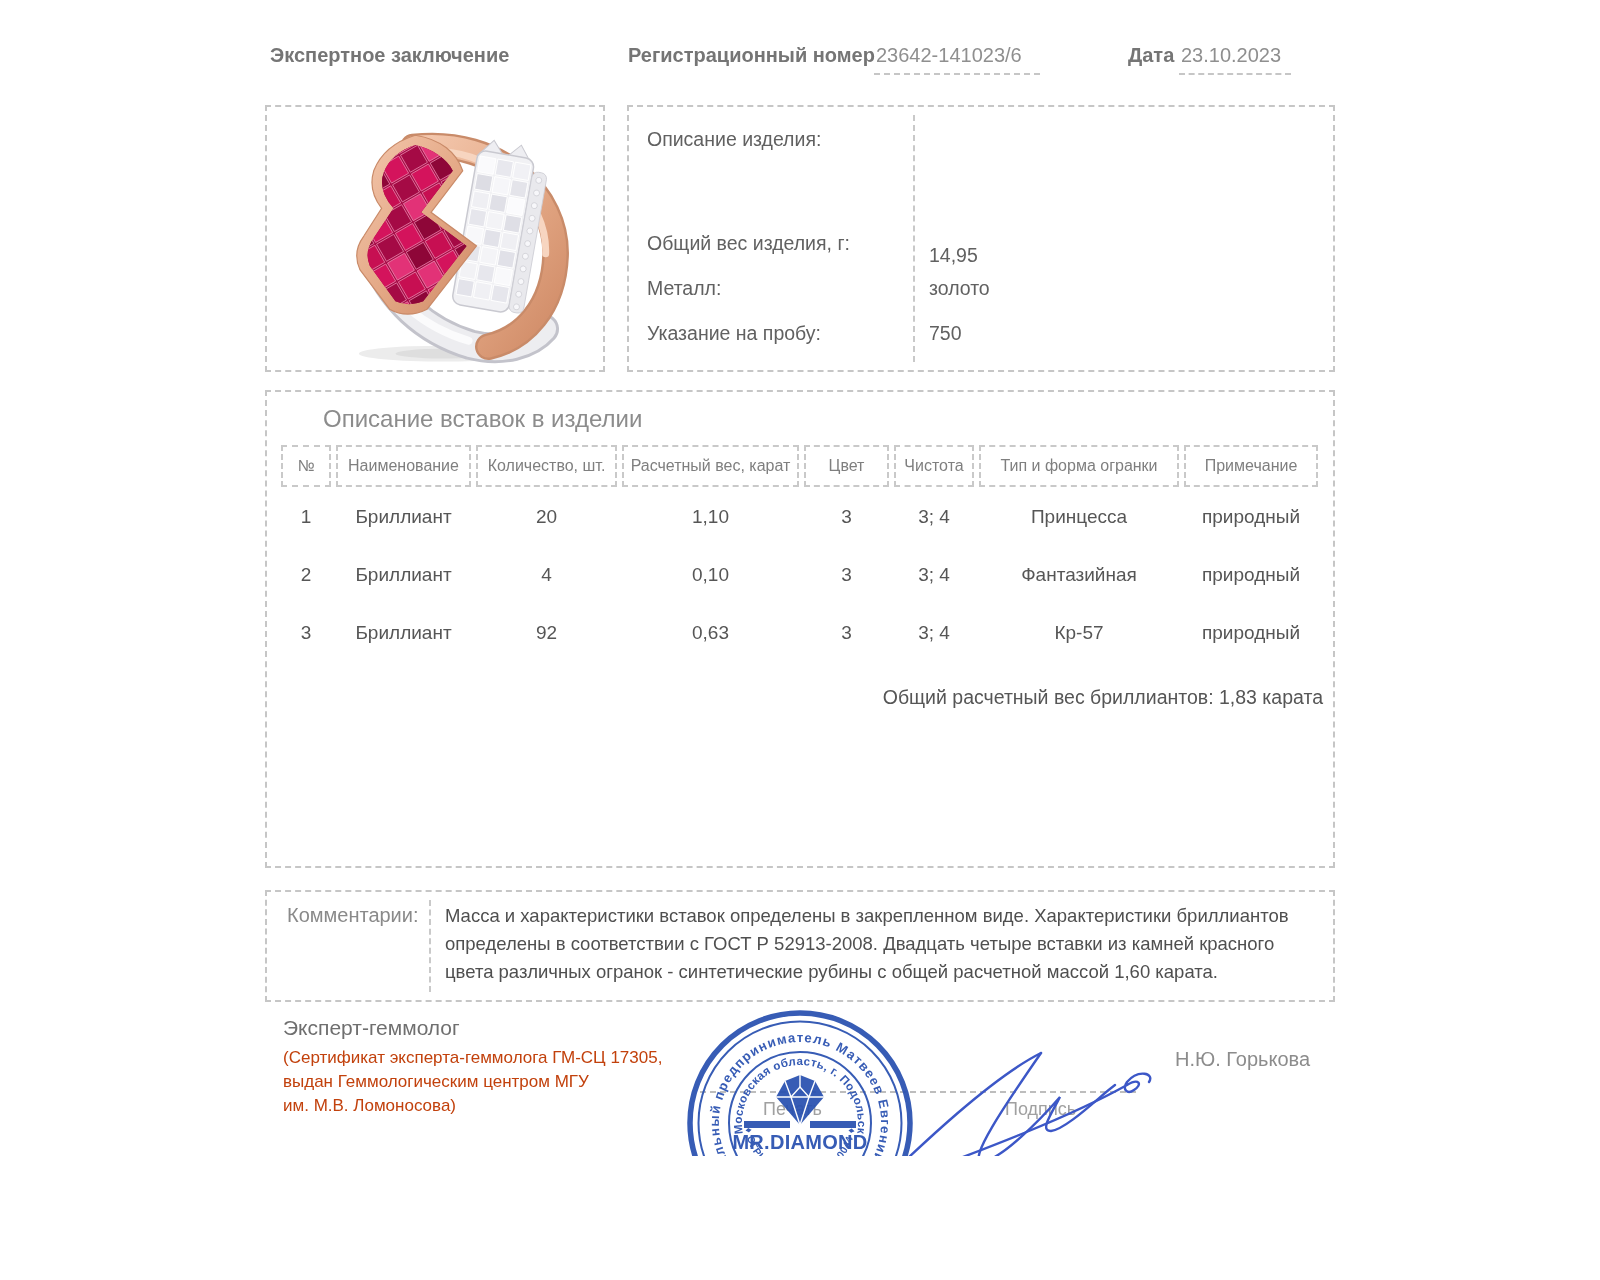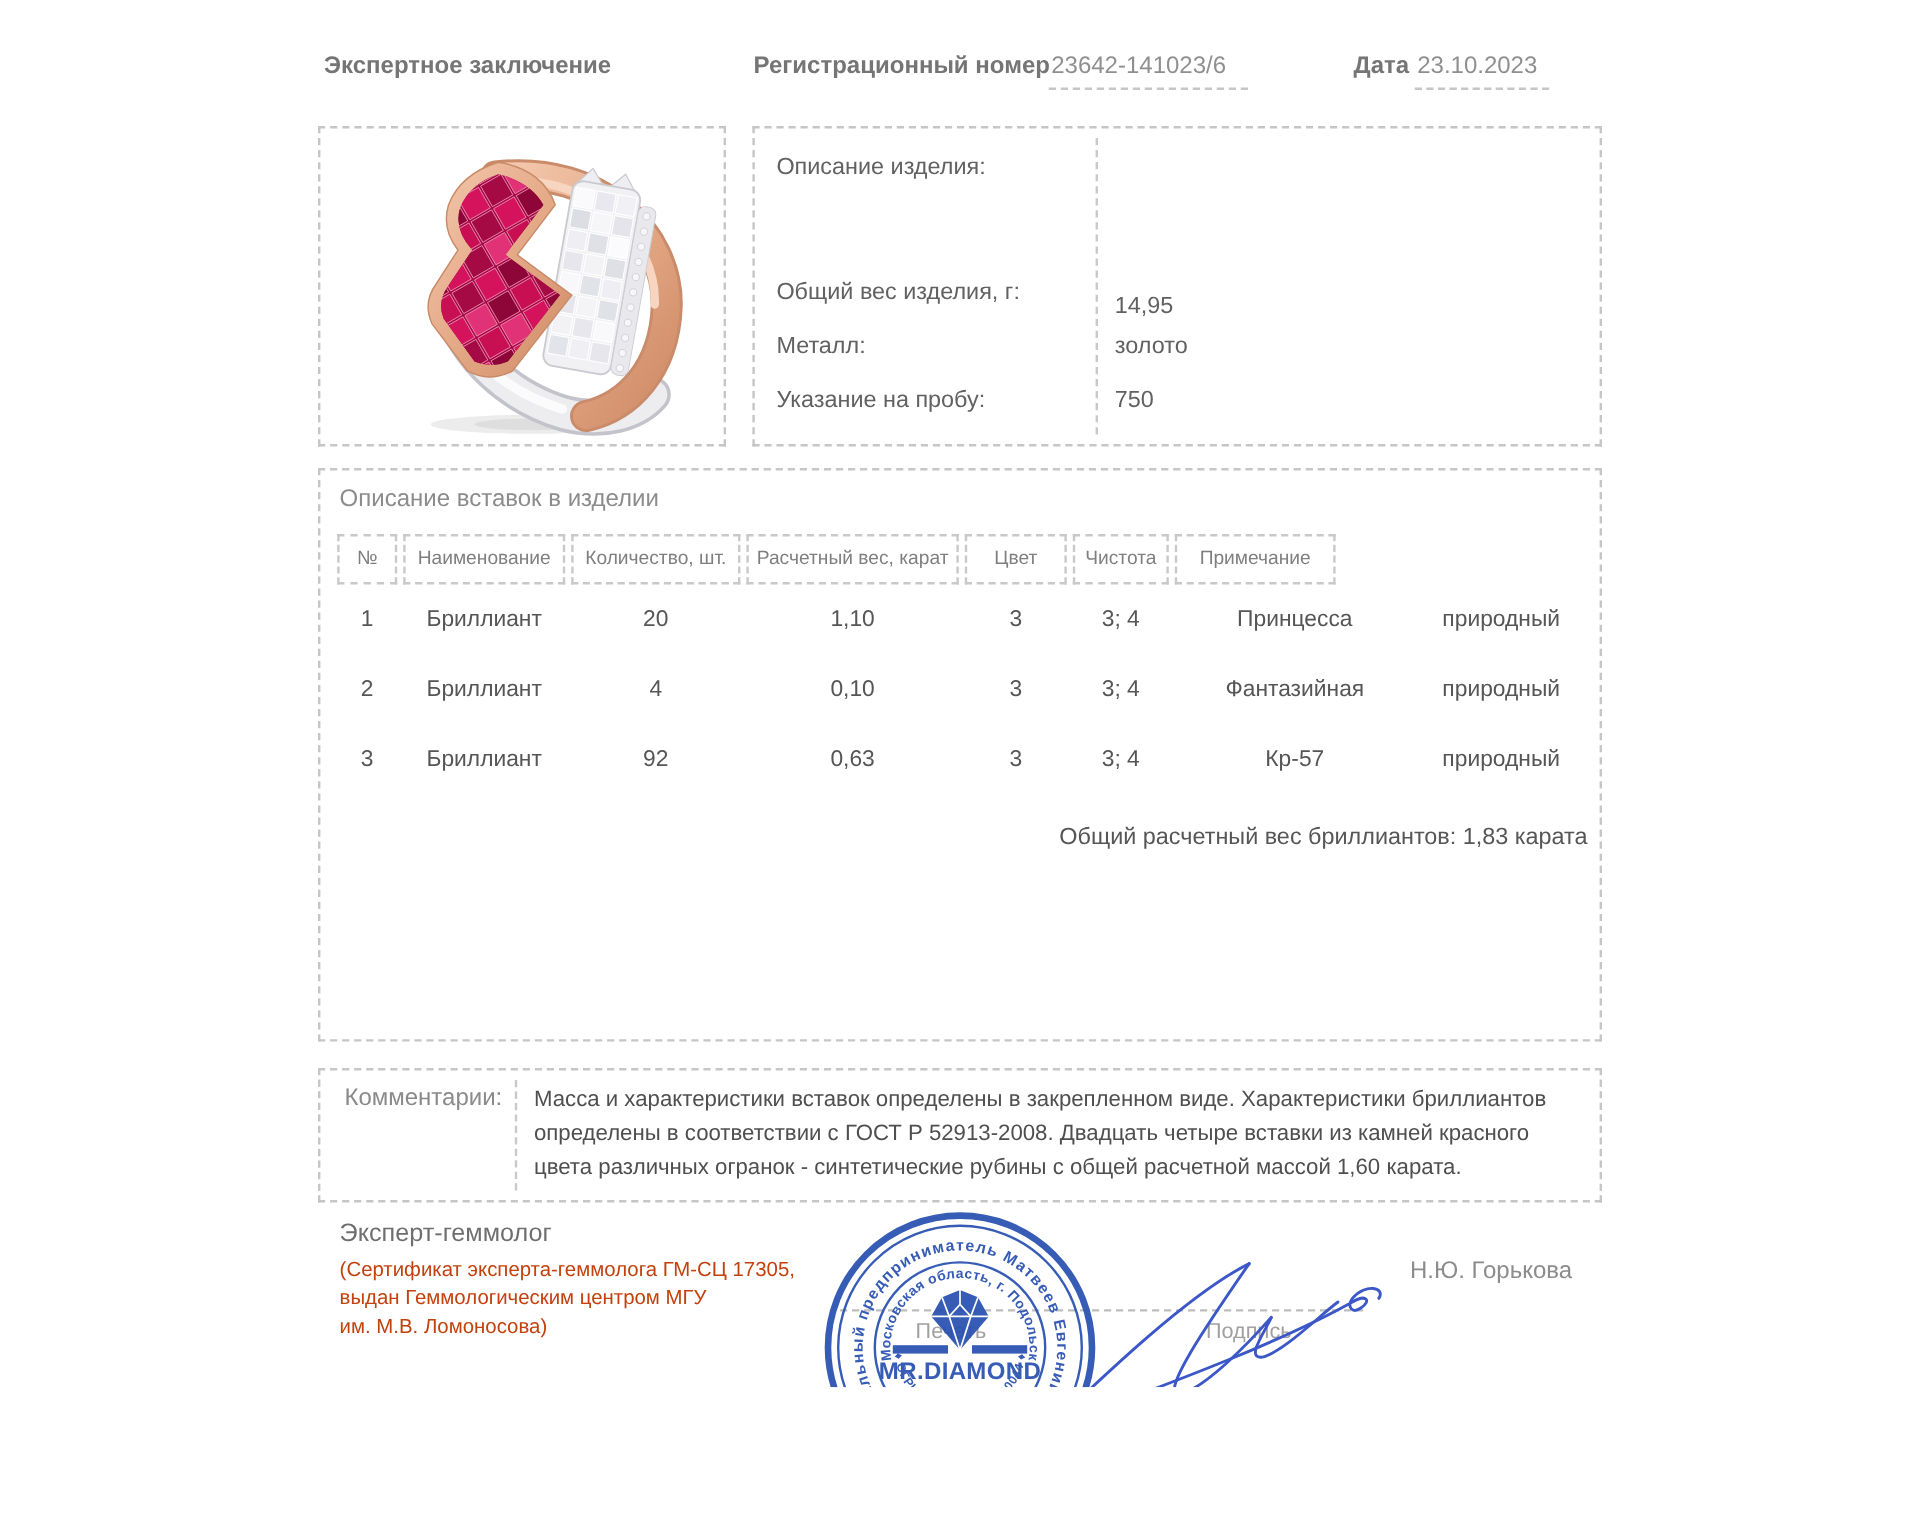--- a/index.html
+++ b/index.html
@@ -11,21 +11,21 @@
   
   .hdr-bold{font-size:20px;font-weight:bold;color:#757575;white-space:nowrap;}
   .hdr-val{font-size:20px;color:#8f8f8f;white-space:nowrap;
            border-bottom:2px dashed #c6c6c6;padding:0 18px 6px 2px;}
   
   .dbox{border:2px dashed #c6c6c6;background:#fff;}
   .vdiv{border-left:2px dashed #c9c9c9;}
   
   .p-label,.p-value{font-size:19.5px;color:#616161;line-height:28px;}
   
-  .sec-title{font-size:20px;color:#8c8c8c;}
+  .sec-title{font-size:24px;color:#8c8c8c;margin-left:40px;}
   .thead{display:flex;gap:5px;}
   .th{border:2px dashed #c9c9c9;box-sizing:border-box;height:42px;
       display:flex;align-items:center;justify-content:center;
       font-size:16px;color:#7f7f7f;text-align:center;}
   .trow{display:flex;gap:5px;align-items:center;height:58px;}
   .td{box-sizing:border-box;text-align:center;font-size:19px;color:#565656;}
   .c0{width:50px;} .c1{width:135px;} .c2{width:141px;} .c3{width:177px;}
   .c4{width:85px;} .c5{width:80px;} .c6{width:200px;} .c7{width:134px;}
   .summary{font-size:19.5px;color:#565656;white-space:nowrap;}
   
@@ -199,20 +199,21 @@
   <div class="abs dbox" style="left:265px;top:390px;width:1070px;height:478px;box-sizing:border-box;">
     <span class="abs sec-title" style="left:16px;top:13px;">Описание вставок в изделии</span>
 
     <div class="abs thead" style="left:14px;top:53px;">
       <div class="th c0">№</div>
       <div class="th c1">Наименование</div>
       <div class="th c2">Количество, шт.</div>
       <div class="th c3">Расчетный вес, карат</div>
       <div class="th c4">Цвет</div>
       <div class="th c5">Чистота</div>
+      <div class="th c6">Тип и форма огранки</div>
       <div class="th c7">Примечание</div>
     </div>
 
     <div class="abs" style="left:14px;top:96px;">
       <div class="trow">
         <div class="td c0">1</div>
         <div class="td c1">Бриллиант</div>
         <div class="td c2">20</div>
         <div class="td c3">1,10</div>
         <div class="td c4">3</div>

